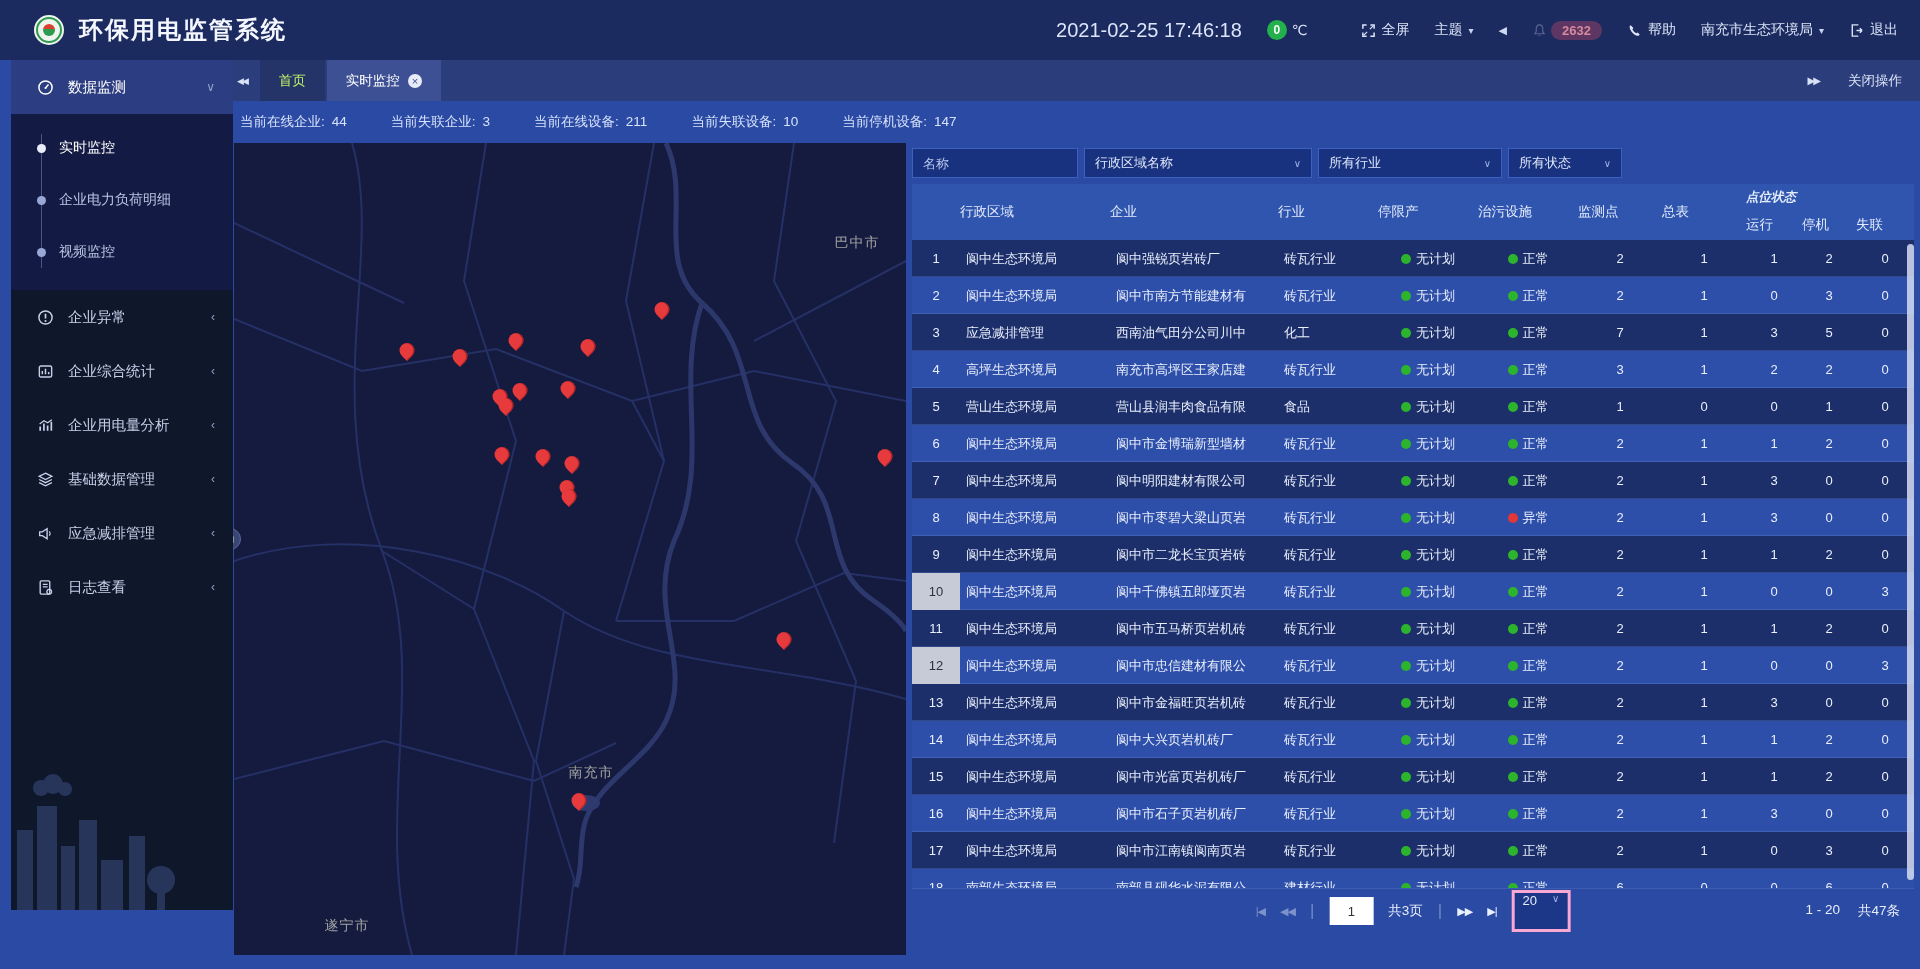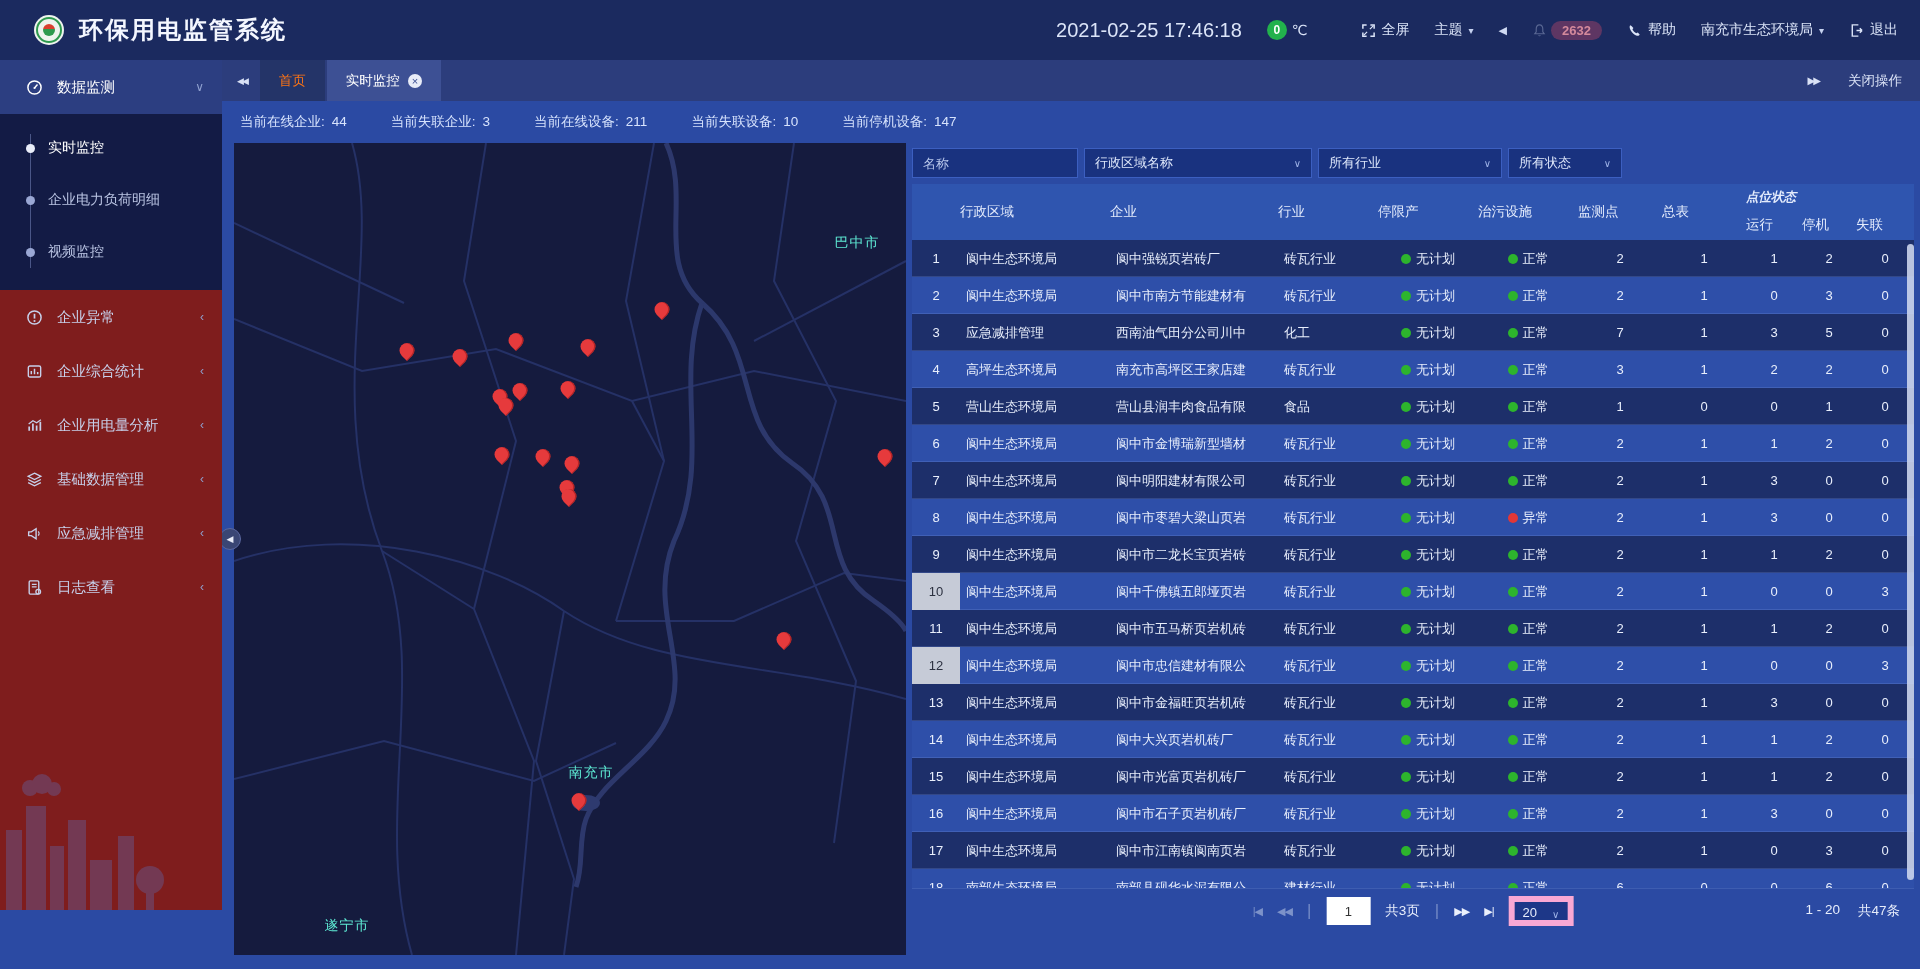--- a/index.html
+++ b/index.html
@@ -21,53 +21,53 @@
   .temp{display:inline-flex;align-items:center;gap:5px;margin-right:28px}
   .temp-badge{display:inline-flex;width:20px;height:20px;border-radius:50%;background:#22b14c;color:#fff;font-size:12px;align-items:center;justify-content:center;font-weight:bold}
   .top-btn{display:inline-flex;align-items:center;gap:6px;cursor:pointer;white-space:nowrap}
   .top-btn svg{width:15px;height:15px}
   .caret{font-size:10px;color:#c6d2f0}
   .mute{font-size:11px;color:#cfd9f2;cursor:pointer}
   .notif{display:inline-flex;align-items:center;gap:4px;cursor:pointer}
   .bell{opacity:.35;width:15px;height:15px}
   .notif-badge{background:rgba(196,72,104,.4);color:#d48a9c;font-size:13px;padding:2px 11px;border-radius:10px;font-weight:bold}
   
-  .sidebar{position:absolute;top:60px;left:0;width:222px;height:850px;background:#7f1d1d;overflow:hidden;z-index:5}
+  .sidebar{position:absolute;top:60px;left:11px;width:222px;height:850px;background:#0f172a;overflow:hidden;z-index:5}
   .side-item{height:54px;display:flex;align-items:center;padding:0 18px 0 26px;gap:14px;color:#c7d0ea;font-size:14.5px;cursor:pointer}
   .side-item.active{background:#2c3e81;color:#fff}
   .s-icon{width:17px;height:17px;display:inline-flex;flex:none}
   .s-icon svg{width:100%;height:100%}
   .s-label2{flex:1;white-space:nowrap}
   .s-chev{font-size:12px;color:#8fa0cf}
   .submenu{background:#131b45;padding:8px 0 12px;position:relative}
   .submenu::before{content:"";position:absolute;left:30px;top:20px;bottom:22px;width:1px;background:rgba(120,135,190,.55)}
   .sub-item{height:52px;display:flex;align-items:center;gap:13px;padding-left:26px;color:#b9c3e2;font-size:14px;position:relative;cursor:pointer}
   .sub-item .dot{width:9px;height:9px;border-radius:50%;background:#9aa7d4;flex:none;position:relative;z-index:1}
   .sub-item.active{color:#fff}
   .sub-item.active .dot{background:#e9edf9}
   .skyline{position:absolute;bottom:0;left:0}
   
   .tabbar{position:absolute;top:60px;left:222px;width:1698px;height:41px;background:#2c3d7c;display:flex;align-items:center;padding:0 18px 0 6px;box-sizing:border-box;gap:4px;z-index:4}
   .tab-arrows{color:#d9e1f5;font-size:9px;letter-spacing:-2px;padding:0 9px;cursor:pointer}
   #tabs{display:flex;height:41px;flex:1}
-  .tab{display:flex;align-items:center;gap:8px;padding:0 19px;background:#243468;color:#f97316;font-size:13.5px;margin-right:2px;cursor:pointer}
+  .tab{display:flex;align-items:center;gap:8px;padding:0 19px;background:#243468;color:#bef264;font-size:13.5px;margin-right:2px;cursor:pointer}
   .tab.active{background:#3d5094;color:#fff}
   .t-close{width:14px;height:14px;border-radius:50%;background:#e8ecf8;color:#3d5094;font-size:11px;line-height:14px;text-align:center;cursor:pointer}
   .tabbar-right{display:flex;align-items:center;gap:20px;color:#d9e1f5;font-size:13.5px}
   .tabbar-right .tab-arrows{font-size:10px}
   
   .content{position:absolute;top:101px;left:222px;width:1698px;height:868px;background:#2b4aa3}
   .stats{height:42px;display:flex;align-items:center;gap:44px;padding-left:18px;font-size:13.5px;color:#d7e3fd}
   .stat{white-space:nowrap}
   .s-val{margin-left:7px}
   .main-row{display:flex;gap:6px;padding:0 6px 0 12px;height:812px;box-sizing:border-box;position:relative}
   
   .map-panel{width:672px;height:812px;background:#151b3e;position:relative;overflow:hidden;flex:none}
   .roads{position:absolute;left:0;top:0}
-  .city{position:absolute;transform:translate(-50%,-50%);color:#5eead4;font-size:14px;letter-spacing:1px;white-space:nowrap}
+  .city{position:absolute;transform:translate(-50%,-50%);color:#a3a3a3;font-size:14px;letter-spacing:1px;white-space:nowrap}
   .pin{position:absolute;width:15px;height:15px;transform:translate(-50%,-100%);cursor:pointer}
   .pin::before{content:"";position:absolute;inset:0;background:#e63a3c;border-radius:50% 50% 50% 0;transform:rotate(-45deg);box-shadow:inset -1px -1px 0 rgba(140,20,20,.55)}
   .map-toggle{position:absolute;left:-3px;top:385px;width:22px;height:22px;border-radius:50%;background:#3a4674;border:1px solid #5a679f;color:#e8ecf8;font-size:9px;display:flex;align-items:center;justify-content:center;cursor:pointer;z-index:3;padding:0}
   
   .right-panel{flex:1;display:flex;flex-direction:column;height:812px;min-width:0}
   .filters{height:30px;margin:5px 0;display:flex;gap:6px}
   .f-input{width:166px;height:30px;background:#19327f;border:1px solid #3c5fc0;color:#dfe8fb;font-size:13px;padding:0 10px;box-sizing:border-box;outline:none;font-family:inherit}
   .f-input::placeholder{color:#b9c8ec}
   .select{height:30px;background:#19327f;border:1px solid #3c5fc0;display:flex;align-items:center;justify-content:space-between;padding:0 10px;font-size:13px;color:#dfe8fb;box-sizing:border-box;cursor:pointer}
   .sel-region{width:228px}.sel-industry{width:184px}.sel-status{width:114px}
@@ -94,21 +94,21 @@
   .dot2.green{background:#2db42d}
   .dot2.red{background:#e23737}
   .vscroll{position:absolute;right:0;top:60px;width:7px;height:636px;background:#cbd4ec;border-radius:4px;opacity:.9;cursor:pointer}
   
   .pager{height:44px;margin-top:auto;margin-bottom:22px;position:relative;display:flex;align-items:center;border-top:1px solid rgba(120,150,220,.25)}
   .pager-center{position:absolute;left:50%;transform:translateX(-50%);display:flex;align-items:center;gap:15px;font-size:13.5px;color:#e7edfb}
   .pg-ic{font-size:11px;letter-spacing:-1px;cursor:pointer;color:#eaf0fc}
   .pg-ic.muted{color:#7c92c9}
   .pg-sep{color:rgba(220,230,250,.4);font-size:17px;font-weight:100}
   .pg-input{width:40px;height:26px;background:#fff;color:#333;border:none;text-align:center;font-size:13px;font-family:inherit}
-  .pg-size{height:30px;background:#1d3788;border:6px solid #f9a8d4;display:inline-flex;align-items:flex-end;padding:0 8px;gap:7px;cursor:pointer;font-size:13px;box-sizing:border-box}
+  .pg-size{height:42px;background:#1d3788;border:3px solid #f9a8d4;display:inline-flex;align-items:flex-start;padding:0 8px;gap:7px;cursor:pointer;font-size:13px;box-sizing:border-box}
   .pager-right{position:absolute;right:14px;display:flex;gap:18px;font-size:13.5px;color:#e7edfb}
 </style>
 </head>
 <body>
 
 <header class="topbar">
   <div class="brand">
     <div class="logo">
       <div class="logo-ring"></div>
       <div class="logo-core"></div>

